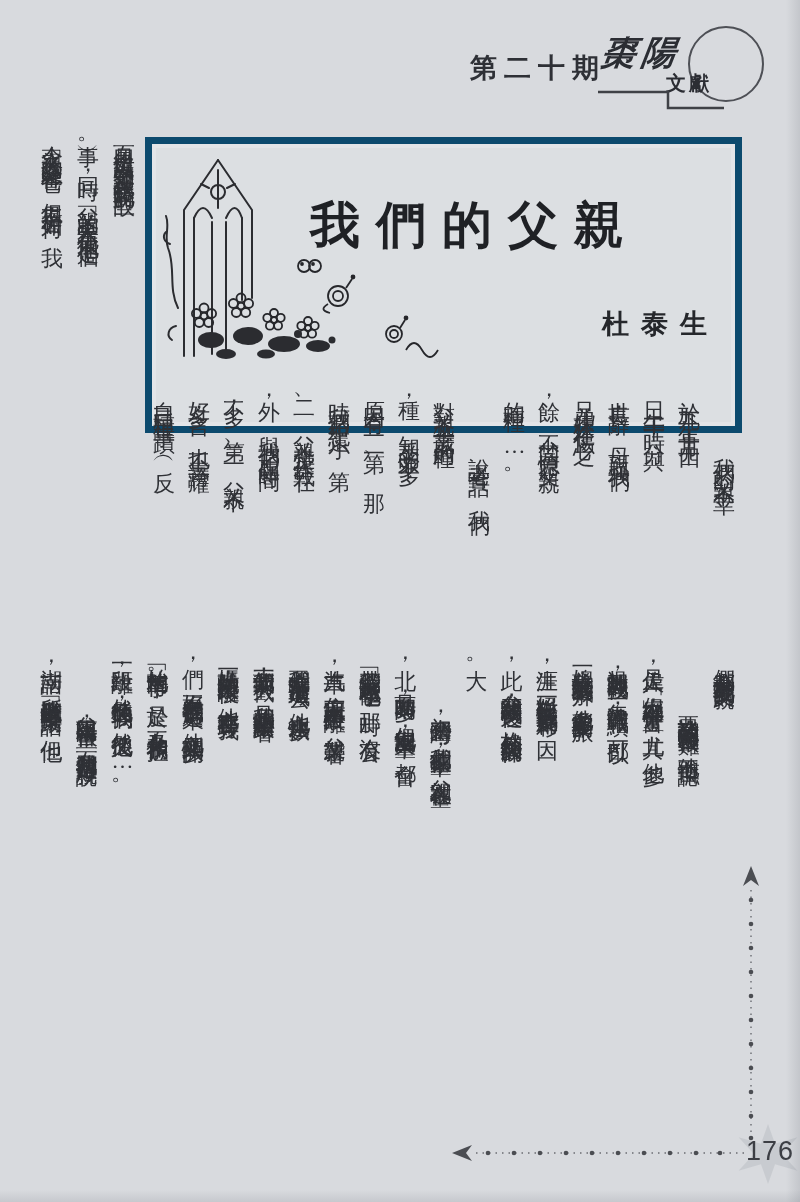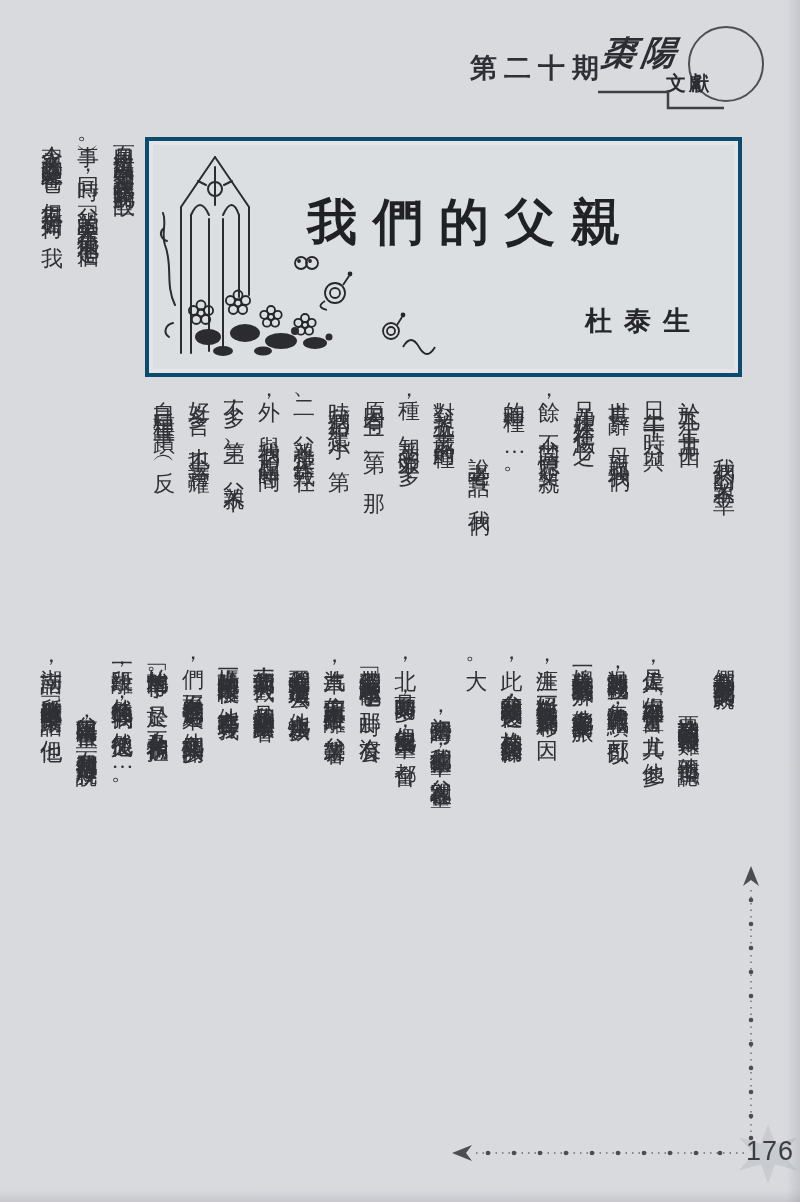--- a/index.html
+++ b/index.html
@@ -28,32 +28,32 @@
   }
   .logo-sub{
     position:absolute;left:70px;top:46px;
     font-size:20px;font-weight:bold;letter-spacing:3px;
     color:#2b2d33;white-space:nowrap;
   }
   .logo-underline{position:absolute;left:0;top:62px;}
 
   
   .title-box{
-    position:absolute;left:145px;top:137px;width:597px;height:240px;
-    box-sizing:border-box;border:4px solid #0c4a6e;background:#dcdfe2;
+    position:absolute;left:145px;top:137px;width:597px;height:296px;
+    box-sizing:border-box;border:7px solid #0c4a6e;background:#dcdfe2;
     box-shadow:inset 0 0 0 4px #e3e5e8;
   }
   .illus{position:absolute;left:4px;top:4px;}
   .title{
     position:absolute;left:158px;top:48px;
     font-size:50px;font-weight:bold;letter-spacing:16px;color:#1f2125;
     white-space:nowrap;
   }
   .author{
-    position:absolute;left:436px;top:162px;
+    position:absolute;left:450px;top:162px;
     font-size:27px;font-weight:bold;letter-spacing:12px;color:#25272b;
     white-space:nowrap;
   }
 
   
   .vblock{
     position:absolute;
     writing-mode:vertical-rl;-webkit-writing-mode:vertical-rl;
     text-orientation:upright;-webkit-text-orientation:upright;
     color:#2f3136;

